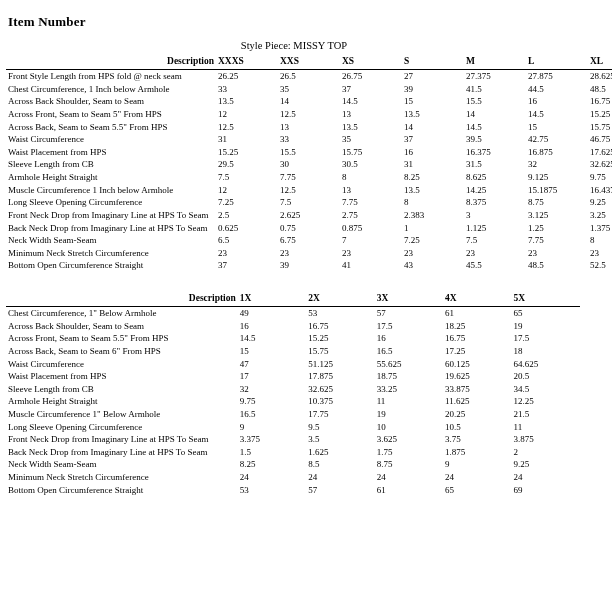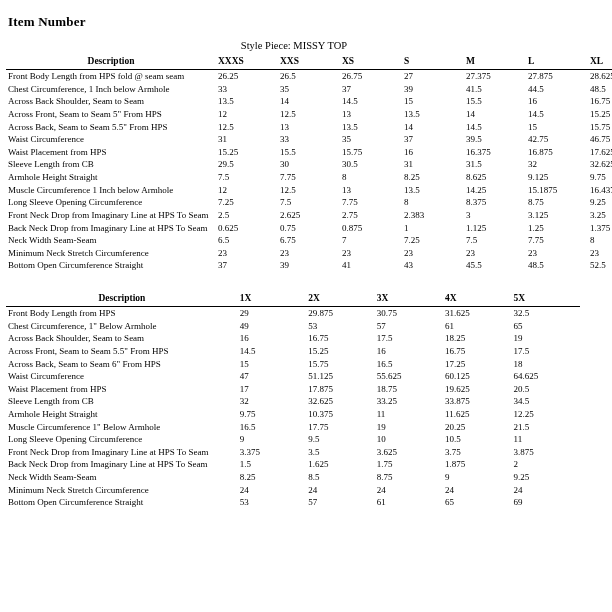--- a/index.html
+++ b/index.html
@@ -47,21 +47,21 @@
     font-weight: normal;
     line-height: 1.18;
   }
   table.spec thead th {
     font-weight: bold;
     font-size: 9.5px;
     border-bottom: 1px solid #000;
     padding-bottom: 2px;
   }
   table.spec thead th.desc-head {
-    text-align: center;
+    text-align: right;
   }
   table.spec tbody tr td:first-child {
     white-space: normal;
   }
   .spacer {
     height: 14px;
   }
   .col-desc { width: 210px; }
   .col-size { width: 62px; }
   .tbl-wrap { margin-bottom: 2px; }
@@ -95,21 +95,21 @@
             <th>XXS</th>
             <th>XS</th>
             <th>S</th>
             <th>M</th>
             <th>L</th>
             <th>XL</th>
           </tr>
         </thead>
         <tbody>
             <tr>
-              <td>Front Body Length from HPS fold @ seam seam</td>
+              <td>Front Style Length from HPS fold @ neck seam</td>
               <td>26.25</td>
               <td>26.5</td>
               <td>26.75</td>
               <td>27</td>
               <td>27.375</td>
               <td>27.875</td>
               <td>28.625</td>
             </tr>
             <tr>
               <td>Chest Circumference, 1 Inch below Armhole</td>
@@ -284,28 +284,20 @@
             <th class="desc-head">Description</th>
             <th>1X</th>
             <th>2X</th>
             <th>3X</th>
             <th>4X</th>
             <th>5X</th>
           </tr>
         </thead>
         <tbody>
             <tr>
-              <td>Front Body Length from HPS</td>
-              <td>29</td>
-              <td>29.875</td>
-              <td>30.75</td>
-              <td>31.625</td>
-              <td>32.5</td>
-            </tr>
-            <tr>
               <td>Chest Circumference, 1" Below Armhole</td>
               <td>49</td>
               <td>53</td>
               <td>57</td>
               <td>61</td>
               <td>65</td>
             </tr>
             <tr>
               <td>Across Back Shoulder, Seam to Seam</td>
               <td>16</td>

